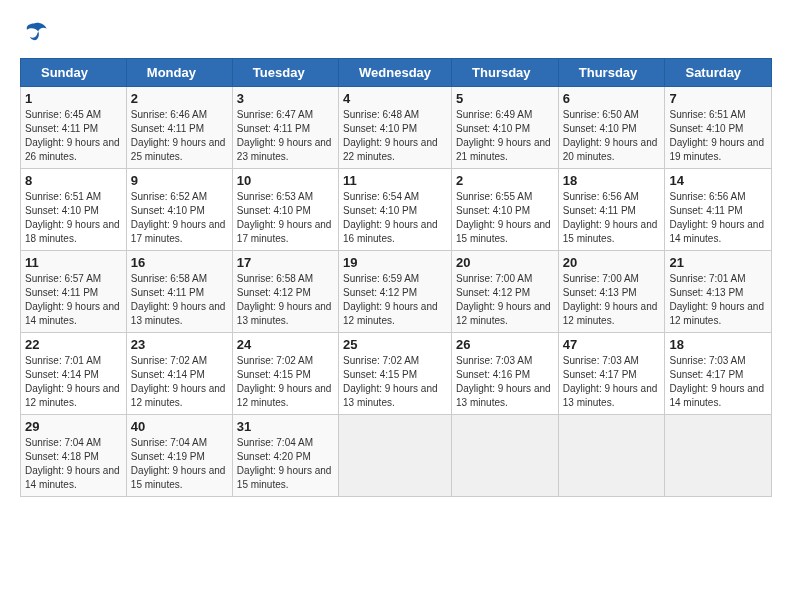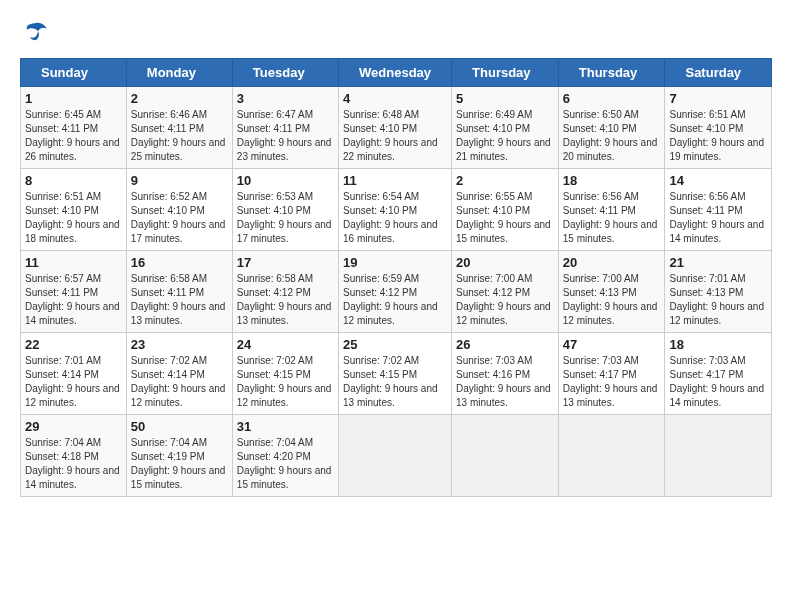--- a/index.html
+++ b/index.html
@@ -298,21 +298,21 @@
         </td>
       </tr>
       <tr>
         <td>
           <span class="day-number">29</span>
           <div class="day-info">
             Sunrise: 7:04 AM<br>Sunset: 4:18 PM<br>Daylight: 9 hours and 14 minutes.
           </div>
         </td>
         <td>
-          <span class="day-number">50</span>
+          <span class="day-number">40</span>
           <div class="day-info">
             Sunrise: 7:04 AM<br>Sunset: 4:19 PM<br>Daylight: 9 hours and 15 minutes.
           </div>
         </td>
         <td>
           <span class="day-number">31</span>
           <div class="day-info">
             Sunrise: 7:04 AM<br>Sunset: 4:20 PM<br>Daylight: 9 hours and 15 minutes.
           </div>
         </td>

